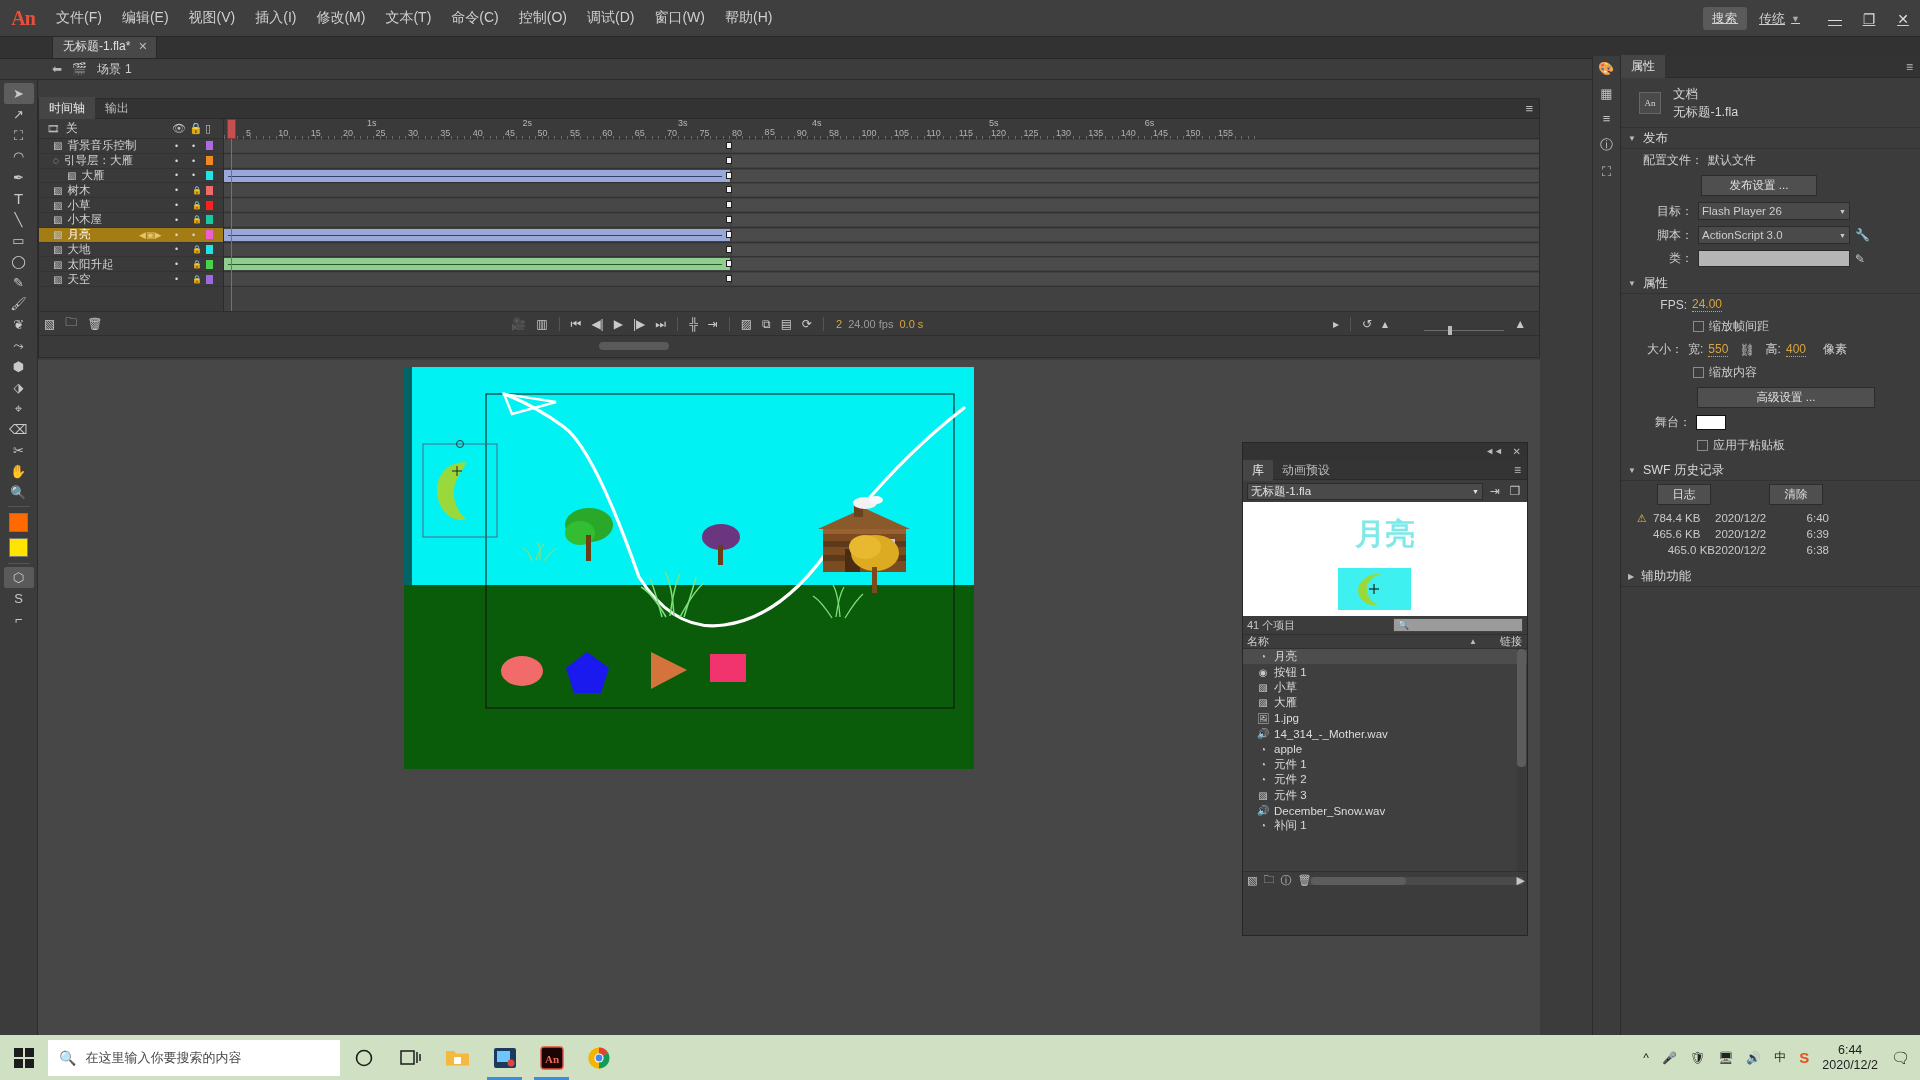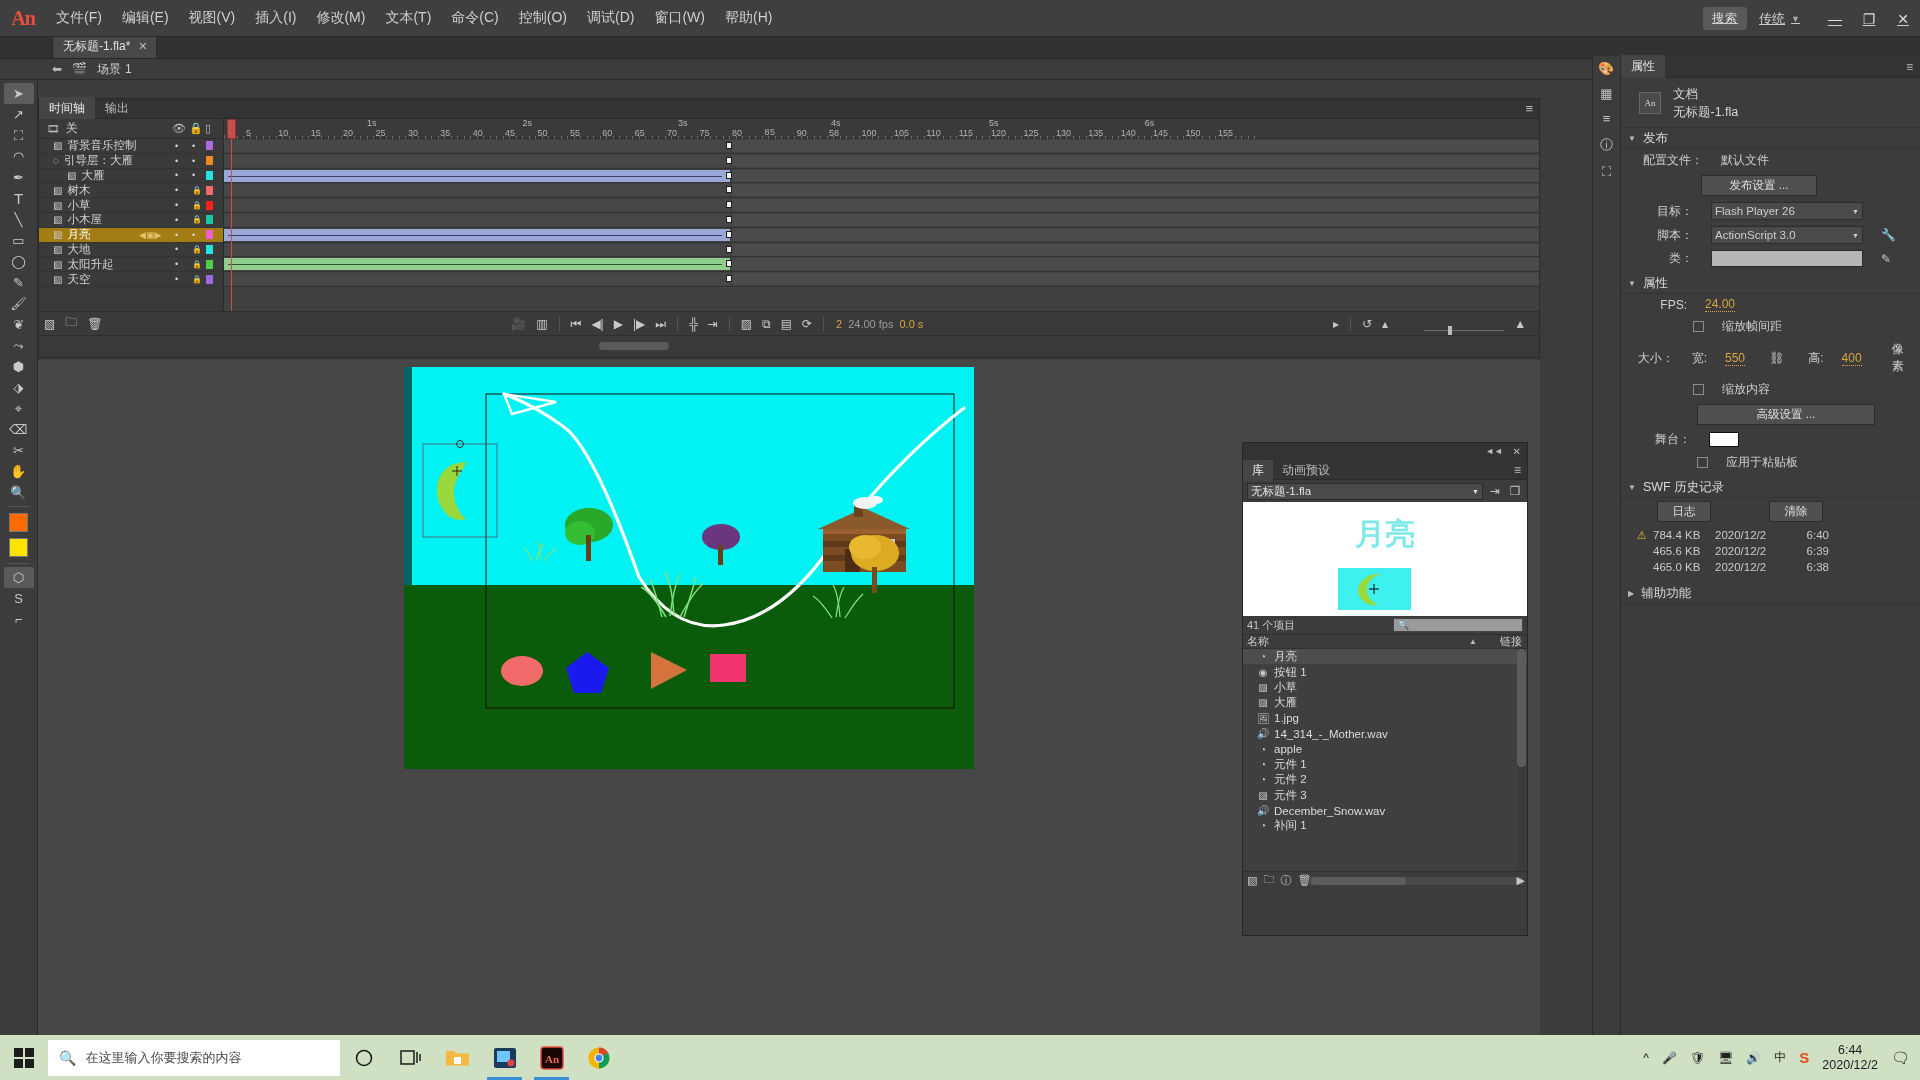--- a/index.html
+++ b/index.html
@@ -165,21 +165,21 @@
               border-bottom:1px solid #333;}
   .an-mini { width:22px; height:22px; background:#4a4a4a; border:1px solid #666;
              color:#d8d8d8; font-size:9px; display:flex; align-items:center; justify-content:center;
              font-family:"Liberation Serif",serif;}
   .dh-lines div { font-size:12.5px; color:#d6d6d6; line-height:18px;}
   .section-hd { height:21px; display:flex; align-items:center; gap:7px; padding-left:7px;
                 font-size:12.5px; color:#d8d8d8; border-bottom:1px solid #323232;
                 background:#3c3c3c;}
   .tri { font-size:8px; color:#bbb;}
   .prow { display:flex; align-items:center; font-size:12px; color:#cfcfcf;
-          padding:3px 8px 3px 0; gap:18px;}
+          padding:3px 8px 3px 0; gap:5px;}
   .plabel { text-align:right; color:#cfcfcf; }
   .pbtn { background:#4f4f4f; border:1px solid #2c2c2c; color:#e0e0e0; font-size:11.5px;
           padding:2px 8px; text-align:center;}
   .pcombo { background:#4a4a4a; border:1px solid #2c2c2c; color:#cdcdcd; font-size:11.5px;
             height:18px; display:flex; align-items:center; justify-content:space-between;
             padding:0 3px;}
   .pinput { background:#b5b5b5; border:1px solid #2c2c2c; height:17px;}
   .pnum { color:#d9a441; border-bottom:1px dotted #d9a441; font-size:12px;}
   .chk { width:11px; height:11px; border:1px solid #8a8a8a; background:#3c3c3c; flex:none;}
   .swf-row { display:flex; align-items:center; font-size:11.5px; color:#c9c9c9; height:16px;}
@@ -410,21 +410,21 @@
           <div class="rtick" style="left: 896.72px;">140</div>
           <div class="rtick" style="left: 929.12px;">145</div>
           <div class="rtick" style="left: 961.52px;">150</div>
           <div class="rtick" style="left: 993.92px;">155</div>
           <div class="rsec" style="left: 143.04px;">1s</div>
           <div class="rmark" style="left: 149.04px; background: rgb(207, 207, 207);"></div>
           <div class="rsec" style="left: 298.56px;">2s</div>
           <div class="rmark" style="left: 304.56px; background: rgb(207, 207, 207);"></div>
           <div class="rsec" style="left: 454.08px;">3s</div>
           <div class="rmark" style="left: 460.08px; background: rgb(207, 207, 207);"></div>
-          <div class="rsec" style="left: 607px;">4s</div>
+          <div class="rsec" style="left: 588px;">4s</div>
           <div class="rmark" style="left: 615.6px; background: rgb(207, 207, 207);"></div>
           <div class="rsec" style="left: 765.12px;">5s</div>
           <div class="rmark" style="left: 771.12px; background: rgb(207, 207, 207);"></div>
           <div class="rsec" style="left: 920.64px;">6s</div>
           <div class="rmark" style="left: 926.64px; background: rgb(207, 207, 207);"></div>
           <div class="rmark" style="left: 0px;"></div>
           <div class="rmark" style="left: 6.48px;"></div>
           <div class="rmark" style="left: 12.96px;"></div>
           <div class="rmark" style="left: 19.44px;"></div>
           <div class="rmark" style="left: 25.92px;"></div>
@@ -974,21 +974,21 @@
         <span style="width:40px;text-align:right;">6:40</span>
       </div>
       <div class="swf-row">
         <span style="width:22px;text-align:center;color:#e8b93a;font-size:11px;"></span>
         <span style="width:62px;">465.6 KB</span>
         <span style="width:74px;">2020/12/2</span>
         <span style="width:40px;text-align:right;">6:39</span>
       </div>
       <div class="swf-row">
         <span style="width:22px;text-align:center;color:#e8b93a;font-size:11px;"></span>
-        <span style="width:62px;">465.0 KB</span>
+        <span style="width:62px;text-align:right;">465.0 KB</span>
         <span style="width:74px;">2020/12/2</span>
         <span style="width:40px;text-align:right;">6:38</span>
       </div>
     </div>
 
   <div class="section-hd" style="margin-top:8px;">
     <span class="tri">▶</span>
     <span>辅助功能</span>
   </div>
 </div>

